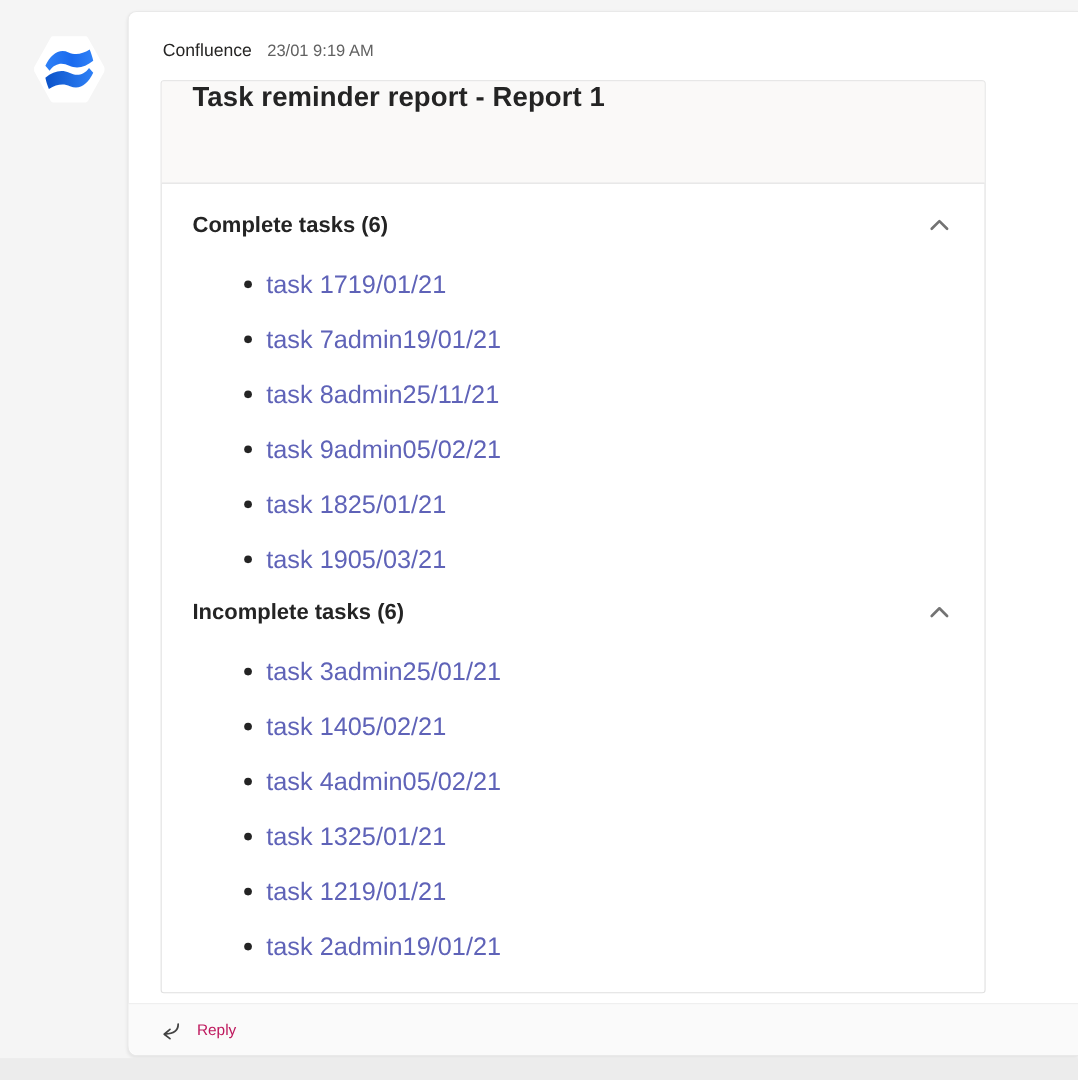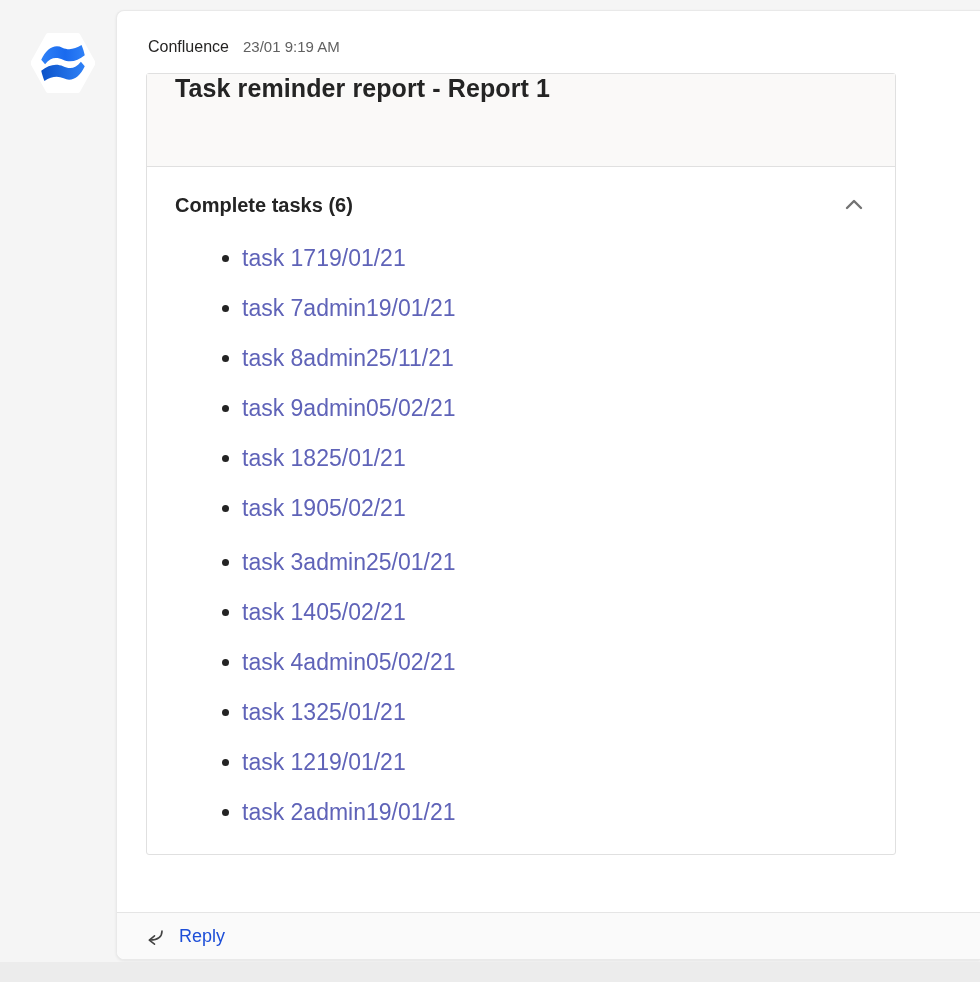--- a/index.html
+++ b/index.html
@@ -74,21 +74,21 @@
 
   .reply-bar {
     position:absolute; left:0; right:0; bottom:0; height:47px;
     background:#fafafa;
     border-top:1px solid #e5e5e5;
     border-radius:0 0 0 8px;
     display:flex; align-items:center;
     padding-left:27px; gap:13px;
     cursor:pointer;
   }
-  .reply-label { font-size:18px; color:#1d4ed8; }
+  .reply-label { font-size:14px; color:#be185d; }
 </style>
 </head>
 <body>
 
 <div class="avatar">
   <svg viewBox="0 0 100 100" width="64" height="64">
     <defs>
       <linearGradient id="gTop" x1="0" y1="0" x2="1" y2="0">
         <stop offset="0" stop-color="#2f81f7"></stop>
         <stop offset="0.55" stop-color="#1a6aee"></stop>
@@ -138,24 +138,32 @@
         <li class="task-item">
             <a class="task-link" href="#">task 8admin25/11/21</a>
           </li>
         <li class="task-item">
             <a class="task-link" href="#">task 9admin05/02/21</a>
           </li>
         <li class="task-item">
             <a class="task-link" href="#">task 1825/01/21</a>
           </li>
         <li class="task-item">
-            <a class="task-link" href="#">task 1905/02/21</a>
+            <a class="task-link" href="#">task 1905/03/21</a>
           </li>
       </ul>
 
+      <div class="section-row">
+        <span class="section-header">Incomplete tasks (6)</span>
+        <button class="chevron-btn">
+          <svg width="22" height="22" viewBox="0 0 22 22">
+            <path d="M4 14 L11 7 L18 14" fill="none" stroke="#737373" stroke-width="2.4" stroke-linecap="round" stroke-linejoin="round"></path>
+          </svg>
+        </button>
+      </div>
 
       <ul class="task-list">
         <li class="task-item">
             <a class="task-link" href="#">task 3admin25/01/21</a>
           </li>
         <li class="task-item">
             <a class="task-link" href="#">task 1405/02/21</a>
           </li>
         <li class="task-item">
             <a class="task-link" href="#">task 4admin05/02/21</a>

